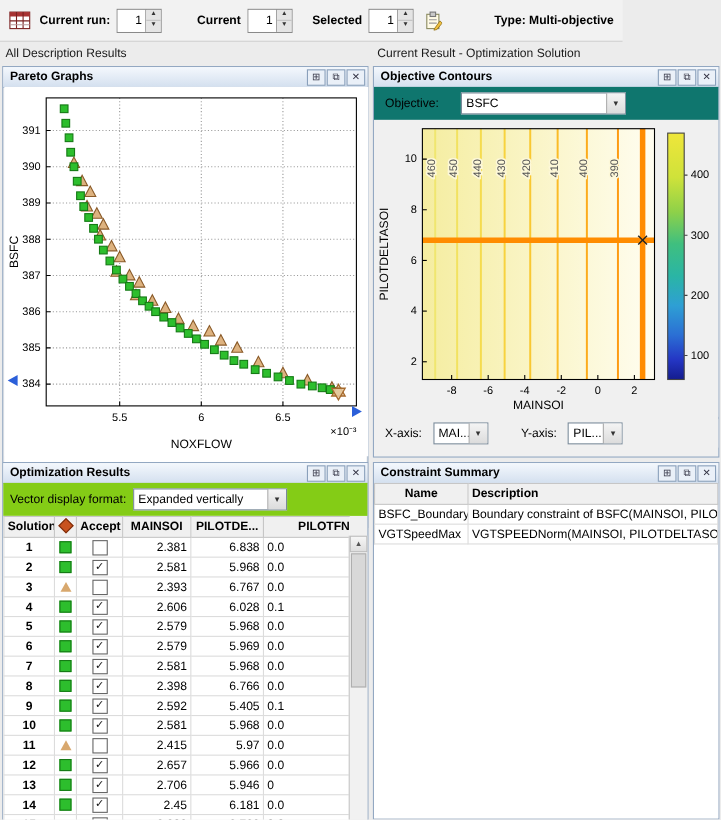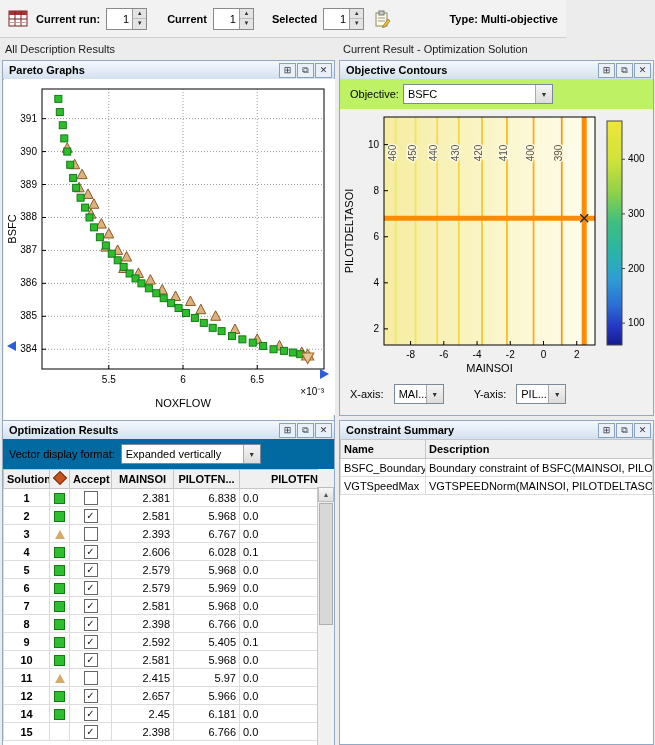--- a/index.html
+++ b/index.html
@@ -9,21 +9,21 @@
   
   .toolbar{position:absolute;left:0;top:0;width:566px;height:38px;background:#f2f2f2;
            border-bottom:1px solid #cfcfcf;display:flex;align-items:center;gap:6px;
            padding:0 8px;box-sizing:border-box}
   .tb-label{font-weight:bold;white-space:nowrap}
   .spinner{display:inline-flex;height:20px;border:1px solid #8a8a8a;background:#fff;align-items:stretch}
   .spinner input{width:22px;border:none;outline:none;font:inherit;text-align:right;padding:0 3px 0 0;background:#fff}
   .spin-btns{display:flex;flex-direction:column;width:13px;border-left:1px solid #9a9a9a}
   .spin-btn{flex:1;background:#e4e4e4;font-size:6px;line-height:9px;text-align:center;color:#333;cursor:default}
   .spin-btn:first-child{border-bottom:1px solid #bdbdbd}
-  .gap28{margin-left:14px}
+  .gap28{margin-left:26px}
   .type-label{margin-left:auto;font-weight:bold}
 
   
   .section-label{position:absolute;top:43px;height:14px;color:#1a1a1a}
 
   
   .panel{position:absolute;background:#f0f0f0;border:1px solid #93a8c2;box-sizing:border-box}
   .panel-titlebar{height:18px;background:linear-gradient(#f4f8fd,#d4e0ef);border-bottom:1px solid #9ab0cc;
                   display:flex;align-items:center;padding:0 2px 0 6px}
   .panel-title{font-weight:bold;flex:1;white-space:nowrap;overflow:hidden}
@@ -33,21 +33,21 @@
   .plot-wrap{position:absolute;left:1px;right:1px;top:18px;bottom:1px;background:#fff}
 
   
   .combo{display:inline-flex;height:20px;border:1px solid #7a8a99;background:#fff;align-items:stretch;box-sizing:border-box}
   .combo-value{flex:1;padding:3px 4px 0 4px;white-space:nowrap;overflow:hidden}
   .combo-arrow{width:16px;background:linear-gradient(#f4f4f4,#dcdcdc);border-left:1px solid #aaa;
                display:flex;align-items:center;justify-content:center;font-size:7px;color:#333}
 
   
   .vec-row{position:absolute;top:18px;left:0;right:0;height:30px;display:flex;align-items:center;
-           gap:6px;padding-left:6px;background:#0369a1}
+           gap:6px;padding-left:6px;background:#84cc16}
   .results-table-wrap{position:absolute;top:48px;left:0;width:315px;bottom:0;overflow:hidden;background:#fff}
   table.grid{border-collapse:collapse;table-layout:fixed}
   table.grid th{background:#f0f0f0;font-weight:bold;border:1px solid #c6c6c6;height:18px;padding:0 3px;
                 white-space:nowrap;overflow:hidden;text-align:center}
   table.grid td{border:1px solid #dcdcdc;height:17px;padding:0 3px;white-space:nowrap;overflow:hidden;background:#fff}
   td.c-sol{text-align:center;font-weight:bold}
   td.c-num{text-align:right;padding-right:8px}
   td.c-last{text-align:left;padding-left:14px}
   td.sel{background:#8fb8e8}
   td.c-mark,td.c-acc{text-align:center}
@@ -61,21 +61,21 @@
 
   
   .vscroll{position:absolute;top:66px;bottom:0;right:0;width:16px;background:#f1f1f1;border-left:1px solid #c8c8c8}
   .vs-btn{height:15px;background:linear-gradient(#f6f6f6,#dedede);border:1px solid #bdbdbd;
           font-size:7px;text-align:center;line-height:14px;color:#555;box-sizing:border-box}
   .vs-btn.bottom{position:absolute;bottom:0;left:0;right:0}
   .vs-thumb{position:absolute;left:1px;right:1px;top:16px;height:120px;background:#d8d8d8;border:1px solid #aeaeae}
 
   
   .obj-row{position:absolute;top:18px;left:0;right:0;height:30px;display:flex;align-items:center;
-           gap:4px;padding-left:10px;background:#bef264}
+           gap:20px;padding-left:10px;background:#0f766e}
   .contour-wrap{position:absolute;top:48px;left:0;height:270px;right:0;background:#f0f0f0}
   .axis-row{position:absolute;top:320px;left:0;right:0;height:26px;display:flex;align-items:center;
             gap:10px;padding-left:10px;background:#f0f0f0}
 
   
   .constraint-wrap{position:absolute;top:18px;left:0;right:0;bottom:0;background:#fff;overflow:hidden}
 
   svg text{font-family:"Liberation Sans",sans-serif}
 </style>
 </head>
@@ -381,21 +381,21 @@
         <col style="width:62px">
           <col style="width:66px">
           <col style="width:110px">
       </colgroup>
       <thead>
         <tr>
           <th>Solution</th>
           <th><span class="hdr-marker-icon"></span></th>
           <th>Accept</th>
           <th>MAINSOI</th>
-          <th>PILOTFN...</th>
+          <th>PILOTDE...</th>
           <th>PILOTFN</th>
         </tr>
       </thead>
       <tbody id="results-tbody">
           <tr>
             <td class="c-sol">1</td>
             <td class="c-mark"><span class="mk-sq"></span></td>
             <td class="c-acc"><span class="cb"></span></td>
             <td class="c-num sel">2.381</td>
             <td class="c-num sel">6.838</td>
@@ -481,20 +481,28 @@
             <td class="c-num">5.97</td>
             <td class="c-last">0.0</td>
           </tr>
           <tr>
             <td class="c-sol">12</td>
             <td class="c-mark"><span class="mk-sq"></span></td>
             <td class="c-acc"><span class="cb">✓</span></td>
             <td class="c-num">2.657</td>
             <td class="c-num">5.966</td>
             <td class="c-last">0.0</td>
+          </tr>
+          <tr>
+            <td class="c-sol">13</td>
+            <td class="c-mark"><span class="mk-sq"></span></td>
+            <td class="c-acc"><span class="cb">✓</span></td>
+            <td class="c-num">2.706</td>
+            <td class="c-num">5.946</td>
+            <td class="c-last">0</td>
           </tr>
           <tr>
             <td class="c-sol">14</td>
             <td class="c-mark"><span class="mk-sq"></span></td>
             <td class="c-acc"><span class="cb">✓</span></td>
             <td class="c-num">2.45</td>
             <td class="c-num">6.181</td>
             <td class="c-last">0.0</td>
           </tr>
           <tr>
@@ -523,21 +531,21 @@
     <span class="pbtn">✕</span>
   </div>
   <div class="constraint-wrap">
     <table class="grid" style="width:100%">
       <colgroup>
           <col style="width:85px">
           <col>
         </colgroup>
       <thead>
         <tr>
-          <th style="text-align:left">Name</th>
+          <th style="text-align:center">Name</th>
           <th style="text-align:left">Description</th>
         </tr>
       </thead>
       <tbody id="constraints-tbody">
           <tr>
             <td>BSFC_Boundary</td>
             <td>Boundary constraint of BSFC(MAINSOI, PILOT</td>
           </tr>
           <tr>
             <td>VGTSpeedMax</td>

